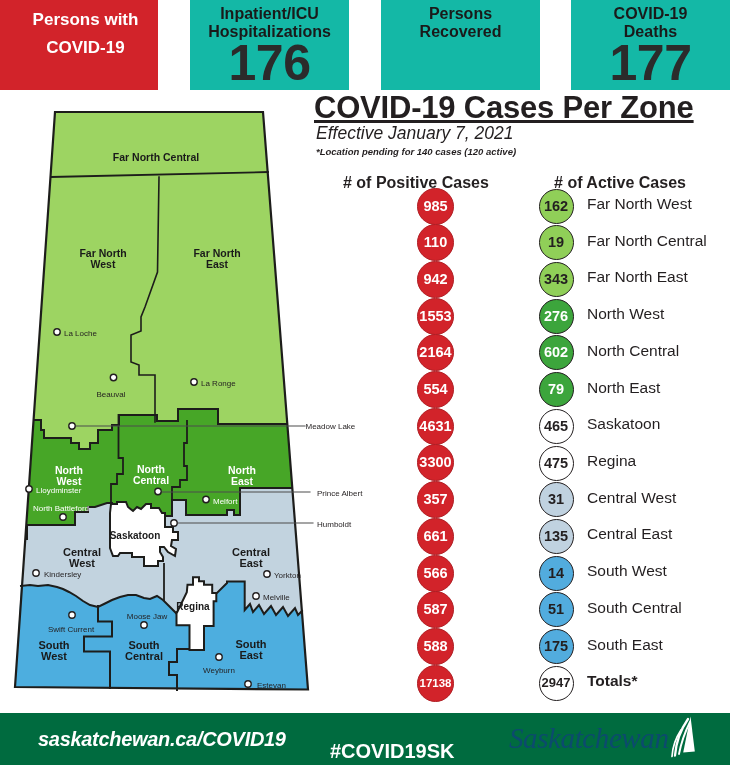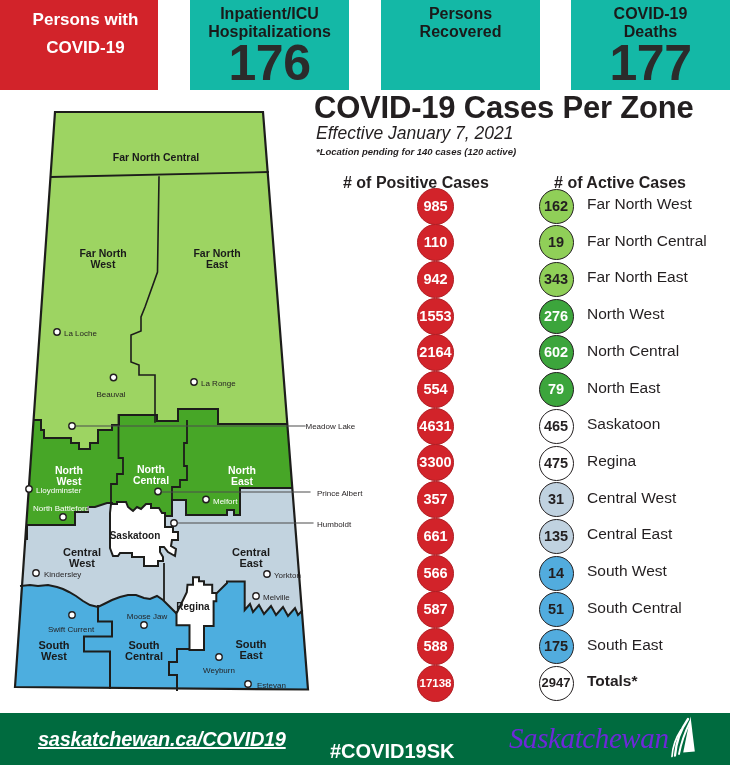--- a/index.html
+++ b/index.html
@@ -30,21 +30,21 @@
     <div class="n">176</div>
   </div>
 <div class="hbox gray" style="left:381px;">
     <div class="l">Persons<br>Recovered</div>
   </div>
 <div class="hbox gray" style="left:571px;">
     <div class="l">COVID-19<br>Deaths</div>
     <div class="n">177</div>
   </div>
 
-<div class="abs" style="left:314px;top:90px;width:400px;font-size:31px;font-weight:bold;color:#231F20;letter-spacing:-0.2px;">COVID-19 Cases Per Zone</div>
+<div class="abs" style="left:314px;top:90px;width:400px;font-size:31px;font-weight:bold;color:#231F20;letter-spacing:-0.2px;text-decoration:underline;">COVID-19 Cases Per Zone</div>
 <div class="abs" style="left:316px;top:123px;font-size:17.5px;font-style:italic;color:#231F20;">Effective January 7, 2021</div>
 <div class="abs" style="left:316px;top:146px;font-size:9.5px;font-style:italic;font-weight:bold;color:#231F20;">*Location pending for 140 cases (120 active)</div>
 
 <div class="abs" style="left:343px;top:174px;width:170px;font-size:16px;font-weight:bold;color:#231F20;"># of Positive Cases</div>
 <div class="abs" style="left:535px;top:174px;width:170px;text-align:center;font-size:16px;font-weight:bold;color:#231F20;"># of Active Cases</div>
 
 <div class="pc" style="top:188px;">985</div>
 <div class="pc" style="top:224px;">110</div>
 <div class="pc" style="top:261px;">942</div>
 <div class="pc" style="top:298px;">1553</div>
@@ -190,23 +190,23 @@
 <text x="147" y="618.5" text-anchor="middle">Moose Jaw</text>
 <text x="219" y="673" text-anchor="middle">Weyburn</text>
 <text x="257" y="687.5">Estevan</text>
 <text x="305.5" y="429">Meadow Lake</text>
 <text x="317" y="495.5">Prince Albert</text>
 <text x="317" y="526.5">Humboldt</text>
 </g>
 </svg>
 
 <div class="abs" style="left:0;top:713px;width:730px;height:52px;background:#006B3F;"></div>
-<div class="abs" style="left:38px;top:728px;font-size:20px;letter-spacing:-0.3px;font-weight:bold;font-style:italic;color:#fff;text-decoration:underline;">saskatchewan.ca/COVID19</div>
+<div class="abs" style="left:38px;top:728px;font-size:20px;letter-spacing:-0.3px;font-weight:bold;font-style:italic;color:#fff;">saskatchewan.ca/COVID19</div>
 <div class="abs" style="left:330px;top:740px;font-size:20px;font-weight:bold;color:#fff;">#COVID19SK</div>
-<div class="abs" style="left:509px;top:722px;font-size:29px;font-style:italic;color:#6d28d9;letter-spacing:-0.4px;font-family:'Liberation Serif',serif;">Saskatchewan</div>
+<div class="abs" style="left:509px;top:722px;font-size:29px;font-style:italic;color:#0c4a6e;letter-spacing:-0.4px;font-family:'Liberation Serif',serif;">Saskatchewan</div>
 <svg class="abs" style="left:664px;top:712px;" width="40" height="50" viewBox="664 712 40 50">
 <path d="M683.2,752.5 L690.5,716.5 L694.8,751.5 Z" fill="#fff"></path>
 <g fill="none" stroke="#fff" stroke-linecap="round">
 <path d="M675,755.5 C676,743.5 680,730.5 688,719" stroke-width="2.3"></path>
 <path d="M679,754 C681,743.5 684.5,733 690,722" stroke-width="1.9"></path>
 <path d="M672,756.5 C672.5,747.5 675,739 681,730" stroke-width="1.7"></path>
 </g>
 </svg>
 
 </body></html>

